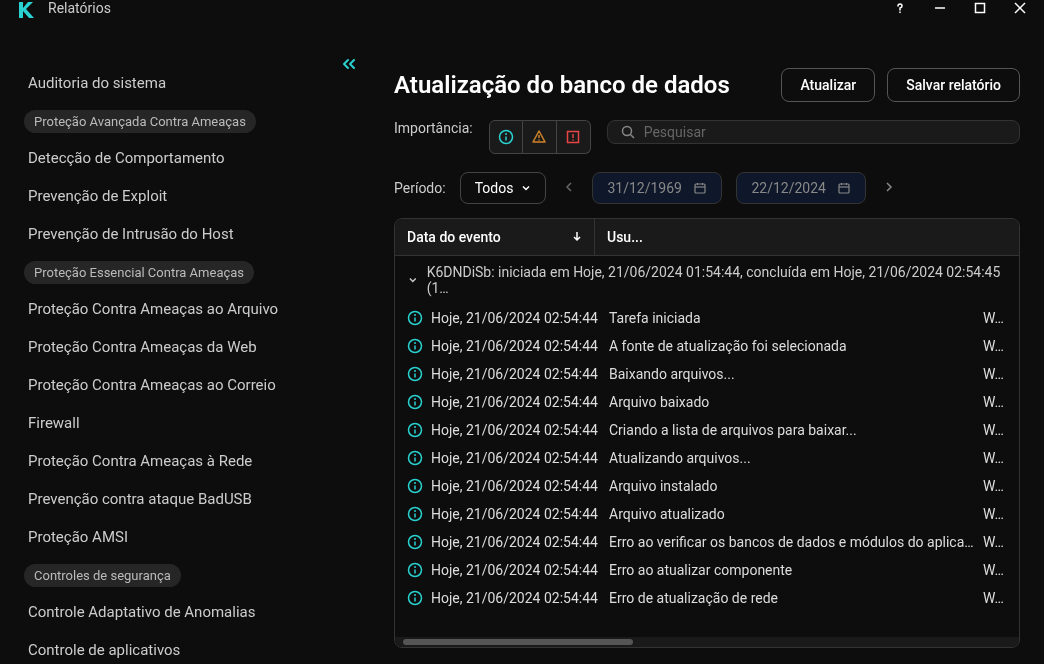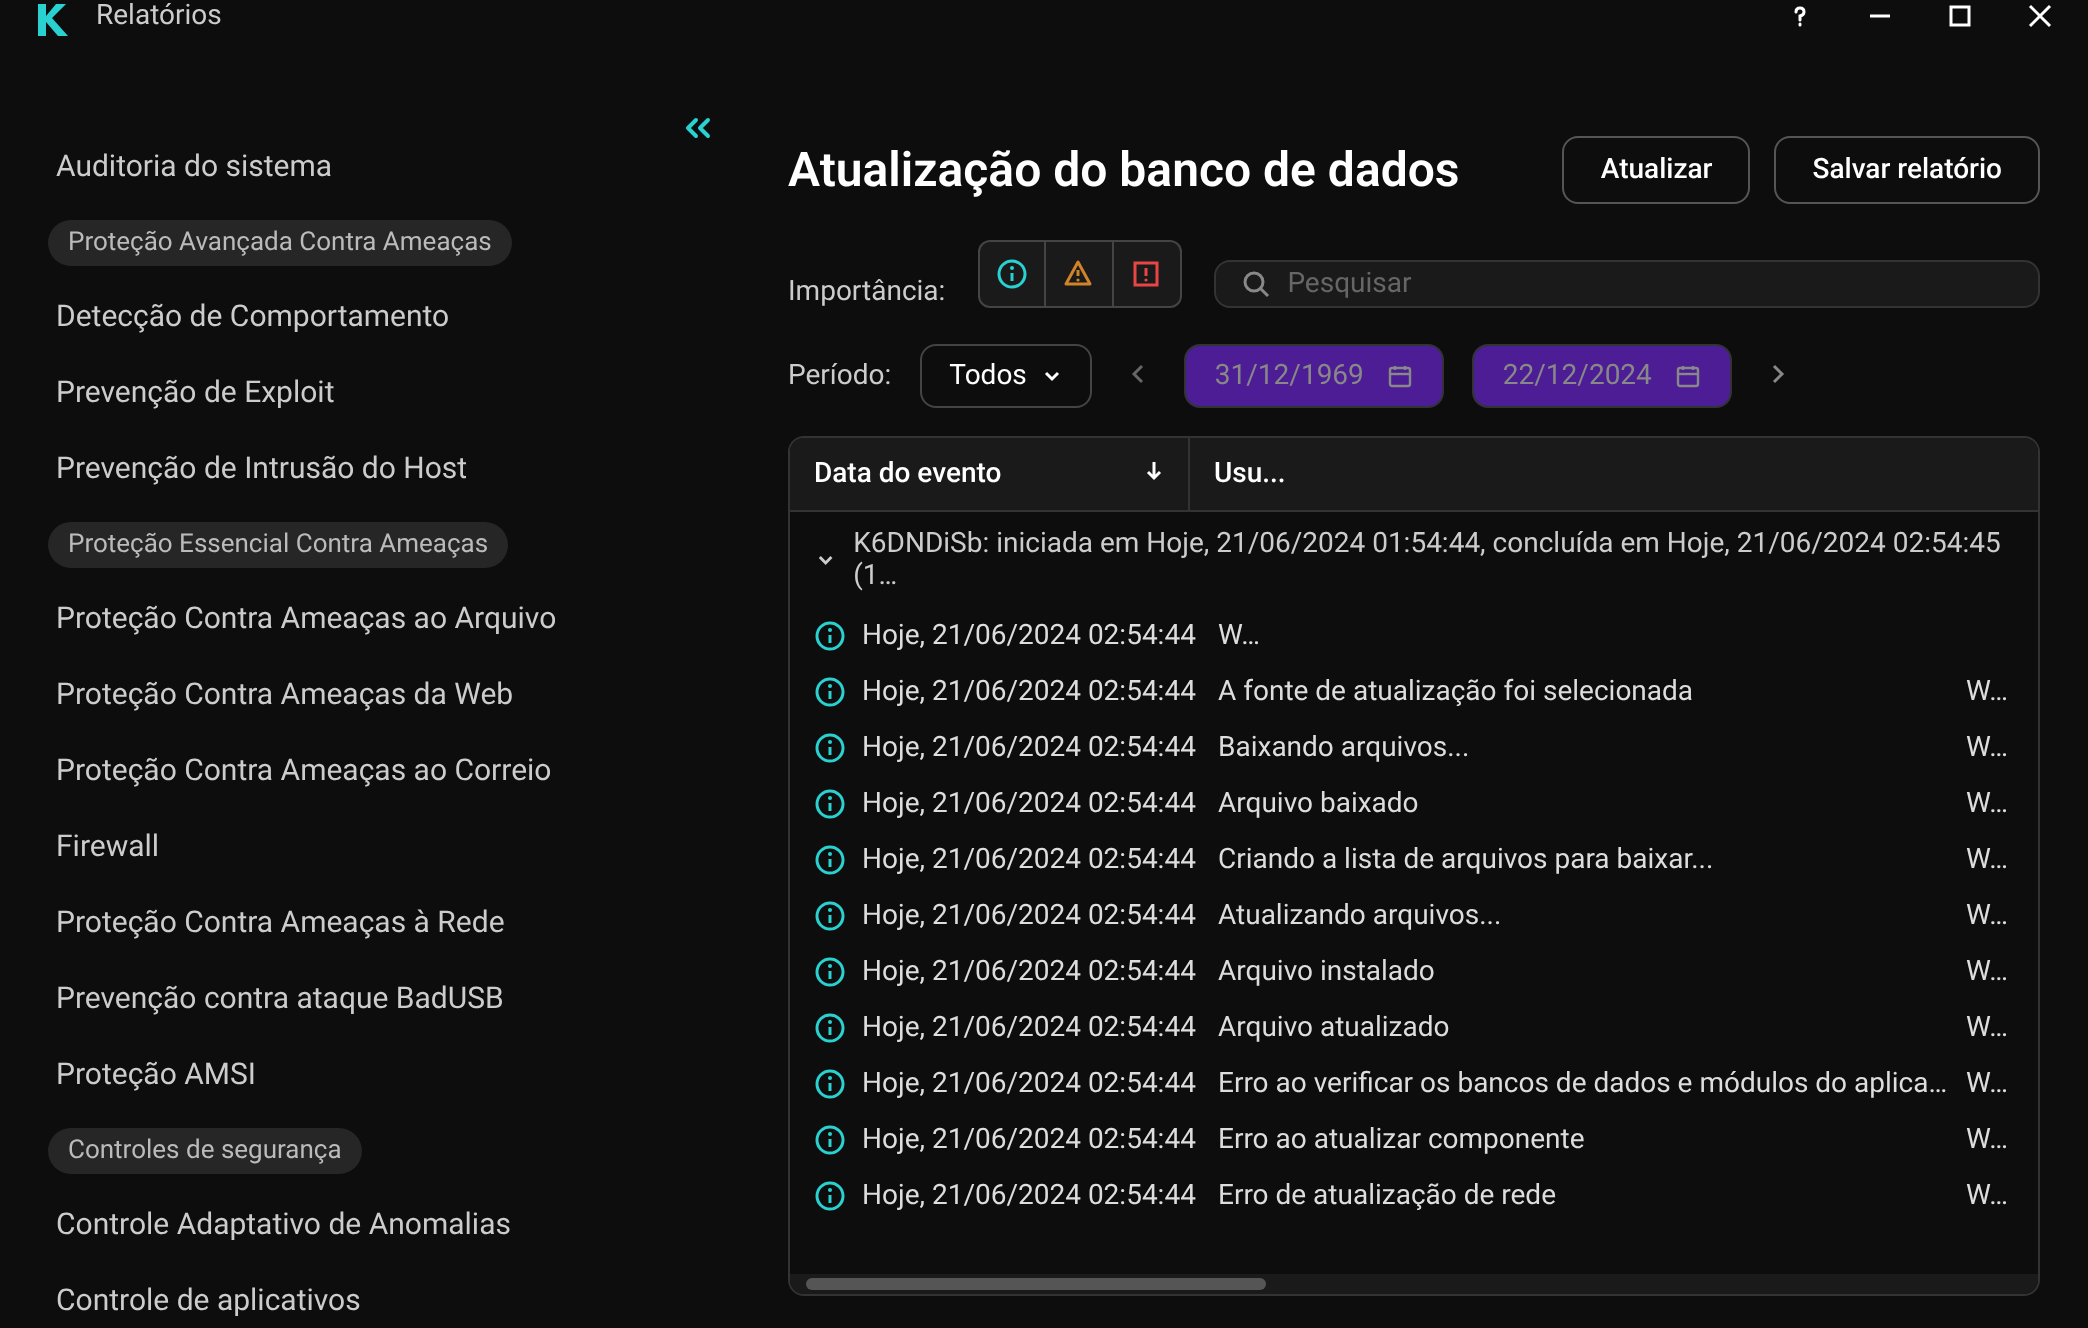--- a/index.html
+++ b/index.html
@@ -15,34 +15,34 @@
     .sidebar::-webkit-scrollbar { width: 6px; }
     .sidebar::-webkit-scrollbar-thumb { background: #333; border-radius: 3px; }
     .collapse-btn { position: absolute; right: 12px; top: 8px; color: #29d1d1; cursor: pointer; }
     .sidebar-item { padding: 10px 28px; color: #ccc; font-size: 15px; cursor: pointer; }
     .section-header { display: inline-block; margin: 8px 24px 6px; padding: 4px 10px; background: #262626; border-radius: 12px; color: #bbb; font-size: 13px; }
     .main { flex: 1; background: #0d0d0d; display: flex; flex-direction: column; overflow: hidden; padding: 20px 24px 16px; }
     .header-row { display: flex; align-items: center; justify-content: space-between; margin-bottom: 18px; }
     .page-title { font-size: 24px; font-weight: 600; color: #fff; }
     .header-buttons { display: flex; gap: 12px; }
     .btn { padding: 8px 18px; border: 1px solid #555; border-radius: 8px; background: transparent; color: #fff; font-size: 14px; cursor: pointer; font-weight: 500; }
-    .filter-row { display: flex; align-items: flex-end; gap: 16px; margin-bottom: 18px; }
+    .filter-row { display: flex; align-items: flex-start; gap: 16px; margin-bottom: 18px; }
     .filter-label { color: #ccc; font-size: 14px; }
     .severity-toggles { display: flex; }
     .severity-btn { width: 34px; height: 34px; display: flex; align-items: center; justify-content: center; border: 1px solid #444; background: #1a1a1a; cursor: pointer; }
     .severity-btn:first-child { border-radius: 6px 0 0 6px; }
     .severity-btn:last-child { border-radius: 0 6px 6px 0; }
     .severity-btn + .severity-btn { border-left: none; }
     .search-box { flex: 1; display: flex; align-items: center; background: #1a1a1a; border: 1px solid #333; border-radius: 8px; padding: 0 12px; height: 24px; }
     .search-box input { flex: 1; background: transparent; border: none; color: #fff; font-size: 14px; outline: none; margin-left: 8px; }
     .search-box input::placeholder { color: #666; }
     .period-row { display: flex; align-items: center; gap: 14px; margin-bottom: 14px; }
     .dropdown { display: flex; align-items: center; gap: 8px; padding: 7px 14px; border: 1px solid #444; border-radius: 8px; background: transparent; color: #fff; font-size: 14px; cursor: pointer; }
     .date-nav { color: #666; cursor: pointer; padding: 4px; }
-    .date-box { display: flex; align-items: center; gap: 8px; padding: 7px 14px; border: 1px solid #333; border-radius: 8px; background: #4c1d95; color: #888; font-size: 14px; min-width: 130px; justify-content: space-between; }
+    .date-box { display: flex; align-items: center; gap: 8px; padding: 7px 14px; border: 1px solid #333; border-radius: 8px; background: #0f172a; color: #888; font-size: 14px; min-width: 130px; justify-content: space-between; }
     .table-container { flex: 1; border: 1px solid #333; border-radius: 8px; overflow: hidden; display: flex; flex-direction: column; background: #0d0d0d; }
     .table-header { display: flex; background: #1a1a1a; border-bottom: 1px solid #333; }
     .th { padding: 10px 12px; color: #fff; font-size: 14px; font-weight: 500; display: flex; align-items: center; gap: 8px; border-right: 1px solid #333; }
     .th-date { width: 200px; }
     .th-event { flex: 1; }
     .th-user { width: 50px; border-right: none; }
     .table-body { flex: 1; overflow-y: auto; overflow-x: auto; }
     .table-body::-webkit-scrollbar { width: 8px; height: 8px; }
     .table-body::-webkit-scrollbar-thumb { background: #444; border-radius: 4px; }
     .table-body::-webkit-scrollbar-track { background: #1a1a1a; }
@@ -206,20 +206,21 @@
             </div>
             <div class="table-row">
               <div class="cell-icon">
                 <svg class="info-icon" width="16" height="16" viewBox="0 0 16 16">
                   <circle cx="8" cy="8" r="6.5" stroke="#29d1d1" stroke-width="1.5" fill="none"></circle>
                   <circle cx="8" cy="5" r="1" fill="#29d1d1"></circle>
                   <line x1="8" y1="7.5" x2="8" y2="11.5" stroke="#29d1d1" stroke-width="1.5"></line>
                 </svg>
               </div>
               <div class="cell-date">Hoje, 21/06/2024 02:54:44</div>
+              <div class="cell-event">Tarefa iniciada</div>
               <div class="cell-user">W…</div>
             </div>
             <div class="table-row">
               <div class="cell-icon">
                 <svg class="info-icon" width="16" height="16" viewBox="0 0 16 16">
                   <circle cx="8" cy="8" r="6.5" stroke="#29d1d1" stroke-width="1.5" fill="none"></circle>
                   <circle cx="8" cy="5" r="1" fill="#29d1d1"></circle>
                   <line x1="8" y1="7.5" x2="8" y2="11.5" stroke="#29d1d1" stroke-width="1.5"></line>
                 </svg>
               </div>

